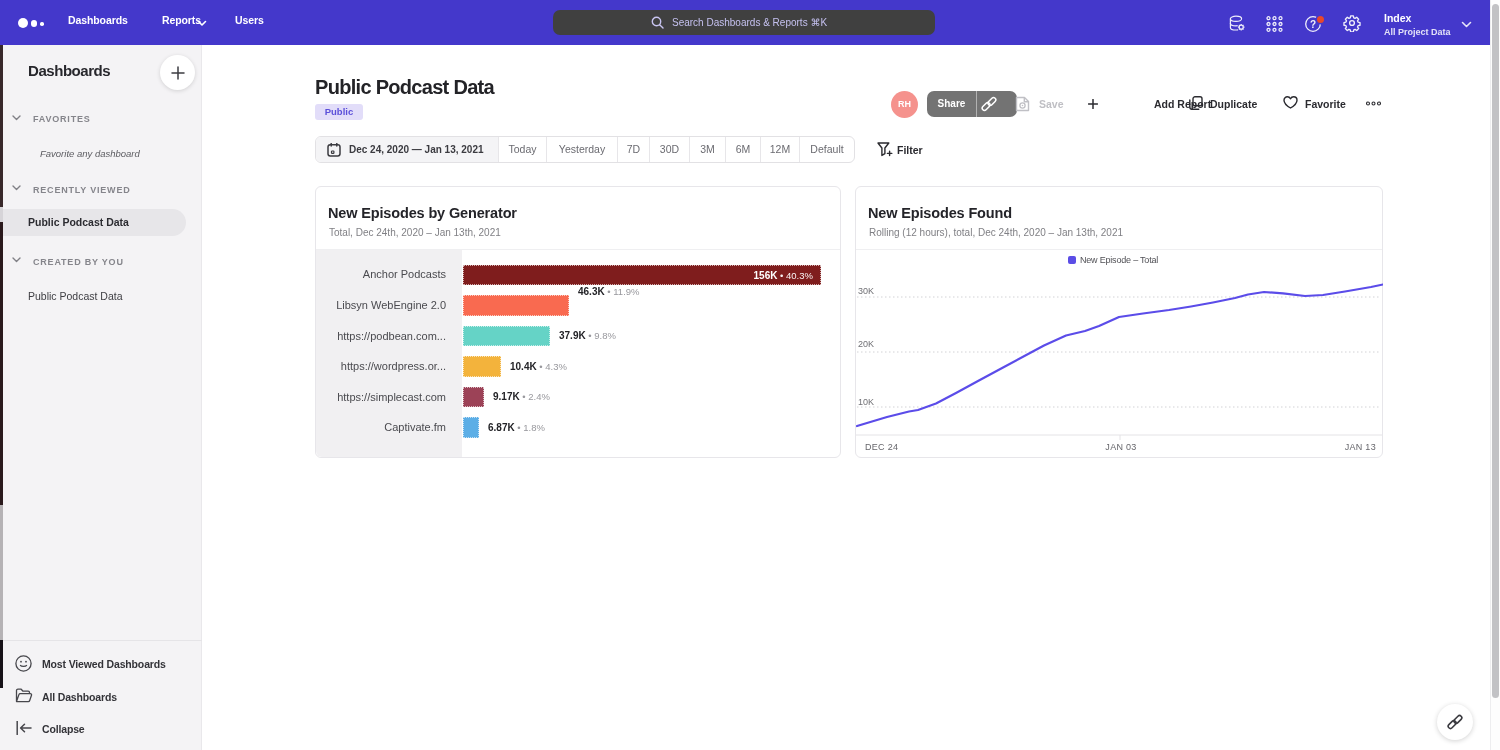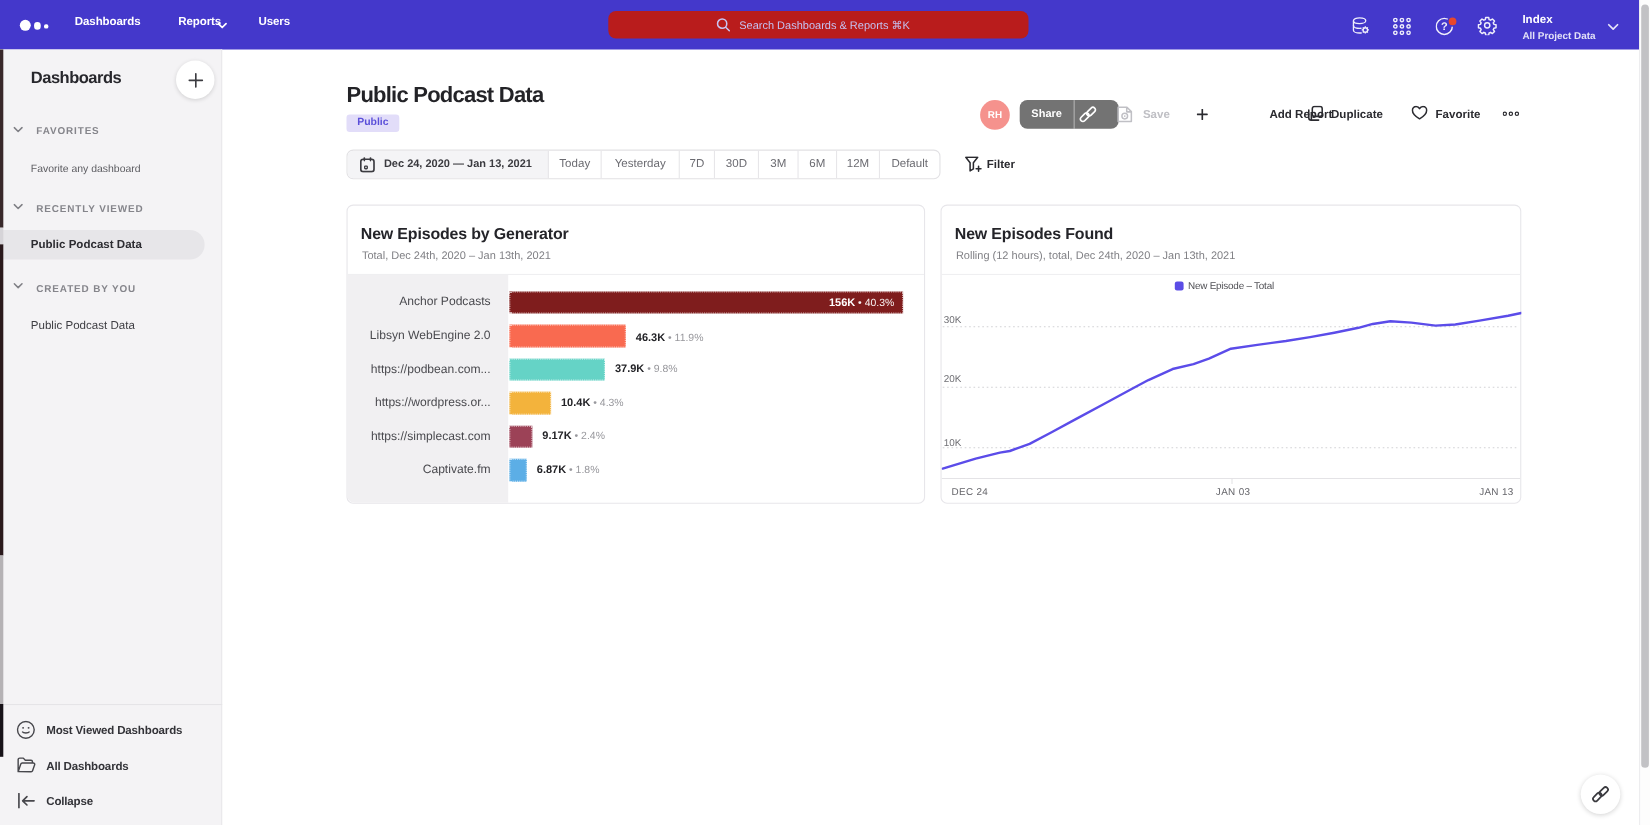--- a/index.html
+++ b/index.html
@@ -17,21 +17,21 @@
   <div class="abs" style="left:30.5px;top:20px;width:6.5px;height:6.5px;border-radius:50%;background:#fff;"></div>
   <div class="abs" style="left:40px;top:22px;width:3.5px;height:3.5px;border-radius:50%;background:#fff;"></div>
 
   <div class="abs" style="left:68px;top:14px;font-size:10.5px;font-weight:600;color:#fff;letter-spacing:-0.1px;">Dashboards</div>
   <div class="abs" style="left:152px;top:14px;font-size:10.5px;font-weight:600;color:#fff;letter-spacing:-0.1px;margin-left:10px;">Reports</div>
   <svg class="abs" style="left:197px;top:20px;" width="10" height="7" viewBox="0 0 10 7">
       <path d="M1.5 1.5 L5 5 L8.5 1.5" stroke="#fff" stroke-width="1.6" fill="none" stroke-linecap="round" stroke-linejoin="round"></path>
     </svg>
   <div class="abs" style="left:235px;top:14px;font-size:10.5px;font-weight:600;color:#fff;letter-spacing:-0.1px;">Users</div>
 
-  <div class="abs" style="left:553px;top:10px;width:382px;height:25px;border-radius:7px;background:#b91c1c;">
+  <div class="abs" style="left:553px;top:10px;width:382px;height:25px;border-radius:7px;background:#404040;">
     <svg class="abs" style="left:98px;top:6px;" width="13" height="13" viewBox="0 0 13 13">
         <circle cx="5.5" cy="5.5" r="4.2" stroke="#c9c5f2" stroke-width="1.4" fill="none"></circle>
         <path d="M8.7 8.7 L12 12" stroke="#c9c5f2" stroke-width="1.4" stroke-linecap="round"></path>
       </svg>
     <div class="abs" style="left:119px;top:7px;font-size:10px;color:#c5c1f0;">Search Dashboards &amp; Reports ⌘K</div>
   </div>
 
   <svg class="abs" style="left:1229px;top:15px;" width="17" height="17" viewBox="0 0 17 17">
     <g stroke="#efeefb" stroke-width="1.2" fill="none">
       <ellipse cx="7" cy="3.8" rx="5.6" ry="2.6"></ellipse>
@@ -74,21 +74,21 @@
   <div class="abs" style="left:28px;top:17px;font-size:15px;font-weight:700;color:#27272c;letter-spacing:-0.45px;">Dashboards</div>
   <div class="abs" style="left:160px;top:10px;width:35px;height:35px;border-radius:50%;background:#fff;box-shadow:0 1px 4px rgba(0,0,0,.14);">
     <svg class="abs" style="left:10.5px;top:10.5px;" width="14" height="14" viewBox="0 0 14 14">
         <path d="M7 1 V13 M1 7 H13" stroke="#3c3c41" stroke-width="1.5" stroke-linecap="round"></path>
       </svg>
   </div>
   <svg class="abs" style="left:12px;top:70px;" width="9" height="6" viewBox="0 0 9 6">
       <path d="M1 1 L4.5 4.5 L8 1" stroke="#808086" stroke-width="1.4" fill="none" stroke-linecap="round" stroke-linejoin="round"></path>
     </svg>
   <div class="abs" style="left:33px;top:69px;font-size:9px;font-weight:700;color:#85858b;letter-spacing:0.8px;">FAVORITES</div>
-  <div class="abs" style="left:28px;top:103px;font-size:9.5px;color:#5c5c61;">Favorite any dashboard</div>
+  <div class="abs" style="left:40px;top:103px;font-size:9.5px;font-style:italic;color:#5c5c61;">Favorite any dashboard</div>
   <svg class="abs" style="left:12px;top:140px;" width="9" height="6" viewBox="0 0 9 6">
       <path d="M1 1 L4.5 4.5 L8 1" stroke="#808086" stroke-width="1.4" fill="none" stroke-linecap="round" stroke-linejoin="round"></path>
     </svg>
   <div class="abs" style="left:33px;top:140px;font-size:9px;font-weight:700;color:#85858b;letter-spacing:0.8px;">RECENTLY VIEWED</div>
   <div class="abs" style="left:0;top:164px;width:186px;height:27px;border-radius:0 13.5px 13.5px 0;background:#e7e6e9;">
     <div class="abs" style="left:28px;top:0;height:27px;line-height:27px;font-size:10.5px;font-weight:600;color:#2c2c31;">Public Podcast Data</div>
   </div>
   <svg class="abs" style="left:12px;top:212px;" width="9" height="6" viewBox="0 0 9 6">
       <path d="M1 1 L4.5 4.5 L8 1" stroke="#808086" stroke-width="1.4" fill="none" stroke-linecap="round" stroke-linejoin="round"></path>
     </svg>
@@ -188,21 +188,21 @@
 <div class="abs" style="left:329px;top:227px;font-size:10px;color:#808085;">Total, Dec 24th, 2020 – Jan 13th, 2021</div>
 <div class="abs" style="left:316px;top:249px;width:524px;border-top:1px solid #efeff1;"></div>
 <div class="abs" style="left:316px;top:250px;width:146px;height:207px;background:#f1f0f2;border-radius:0 0 0 6px;"></div>
 
 <div class="abs" style="left:315px;top:268px;width:131px;text-align:right;font-size:11px;color:#4a4a4f;">Anchor Podcasts</div>
 <div class="abs" style="left:463px;top:264.5px;width:358px;height:20.5px;background:#7f1d1d;border:1px dotted rgba(255,255,255,.65);">
   <div class="abs" style="right:7px;top:4.5px;font-size:9.5px;color:rgba(255,255,255,.95);"><b style="font-size:10px;color:#fff;">156K</b> • 40.3%</div>
 </div>
 <div class="abs" style="left:315px;top:299px;width:131px;text-align:right;font-size:11px;color:#4a4a4f;">Libsyn WebEngine 2.0</div>
 <div class="abs" style="left:463px;top:295px;width:106px;height:20.5px;background:#f96a50;border:1px dotted rgba(255,255,255,.65);"></div>
-<div class="abs" style="left:578px;top:302px;font-size:9.5px;color:#98989d;"><b style="font-size:10px;color:#232327;">46.3K</b> • 11.9%</div>
+<div class="abs" style="left:578px;top:286px;font-size:9.5px;color:#98989d;"><b style="font-size:10px;color:#232327;">46.3K</b> • 11.9%</div>
 <div class="abs" style="left:315px;top:329.5px;width:131px;text-align:right;font-size:11px;color:#4a4a4f;">https://podbean.com...</div>
 <div class="abs" style="left:463px;top:325.5px;width:87px;height:20.5px;background:#65d3c6;border:1px dotted rgba(255,255,255,.65);"></div>
 <div class="abs" style="left:559px;top:330px;font-size:9.5px;color:#98989d;"><b style="font-size:10px;color:#232327;">37.9K</b> • 9.8%</div>
 <div class="abs" style="left:315px;top:360px;width:131px;text-align:right;font-size:11px;color:#4a4a4f;">https://wordpress.or...</div>
 <div class="abs" style="left:463px;top:356px;width:38px;height:20.5px;background:#f3b33c;border:1px dotted rgba(255,255,255,.65);"></div>
 <div class="abs" style="left:510px;top:360.5px;font-size:9.5px;color:#98989d;"><b style="font-size:10px;color:#232327;">10.4K</b> • 4.3%</div>
 <div class="abs" style="left:315px;top:390.5px;width:131px;text-align:right;font-size:11px;color:#4a4a4f;">https://simplecast.com</div>
 <div class="abs" style="left:463px;top:386.5px;width:21px;height:20.5px;background:#9c4257;border:1px dotted rgba(255,255,255,.65);"></div>
 <div class="abs" style="left:493px;top:391px;font-size:9.5px;color:#98989d;"><b style="font-size:10px;color:#232327;">9.17K</b> • 2.4%</div>
 <div class="abs" style="left:315px;top:421px;width:131px;text-align:right;font-size:11px;color:#4a4a4f;">Captivate.fm</div>

